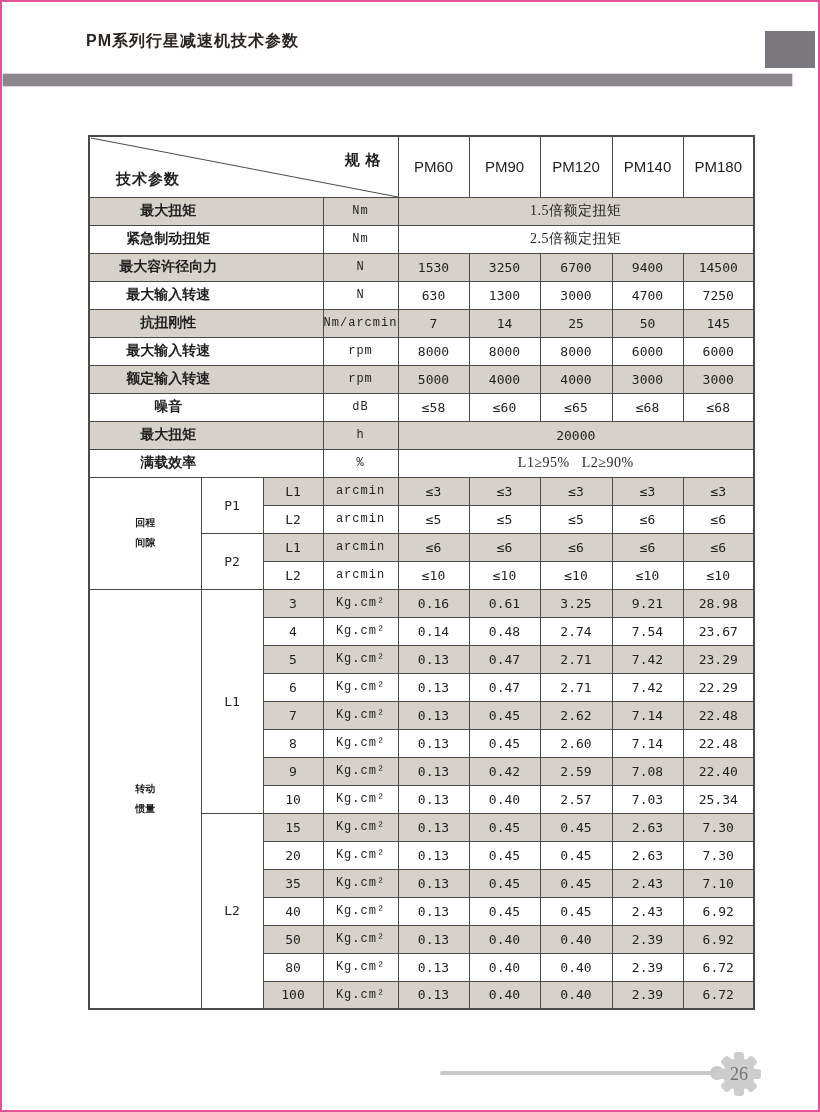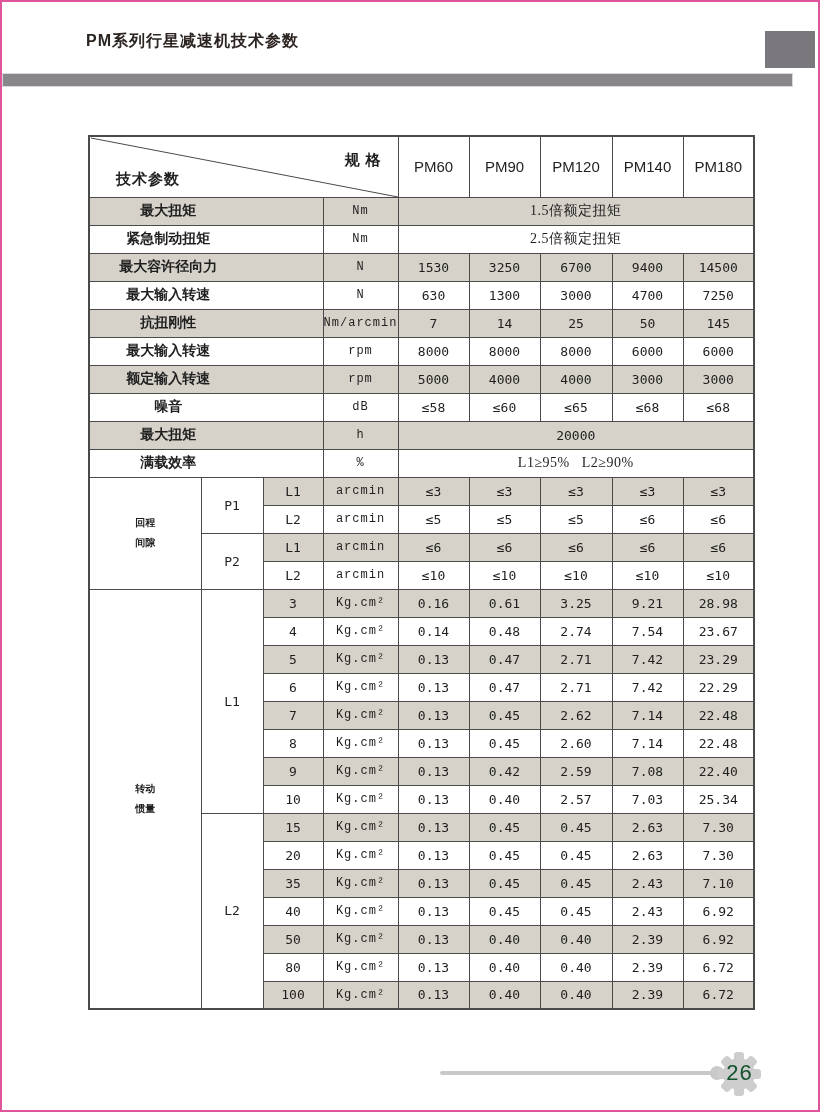--- a/index.html
+++ b/index.html
@@ -89,22 +89,22 @@
   .footer-dot{
     position:absolute;left:710px;top:1066px;width:14px;height:14px;
     border-radius:50%;background:var(--footer-gray,#c9c9c9);
   }
   .page-badge{
     position:absolute;left:714px;top:1049px;width:50px;height:50px;
   }
   .page-badge .num{
     position:absolute;left:0;top:0;width:50px;height:50px;
     display:flex;align-items:center;justify-content:center;
-    font-family:Liberation Mono, monospace;
-    font-size:22px;color:#14532d;
+    font-family:Liberation Serif, serif;
+    font-size:18px;color:#737373;
   }
 </style>
 </head>
 <body>
 
 <div class="page-border"></div>
 
 <div class="page-title">PM系列行星减速机技术参数</div>
 <div class="header-block"></div>
 <div class="header-bar"></div>

